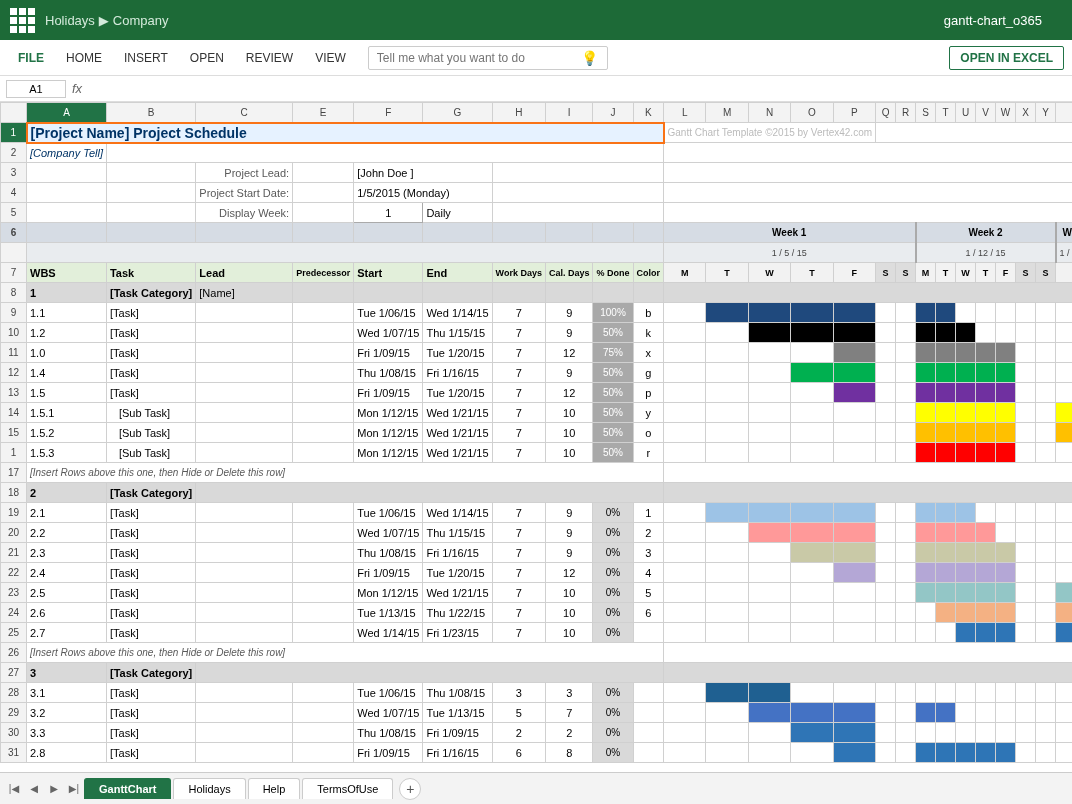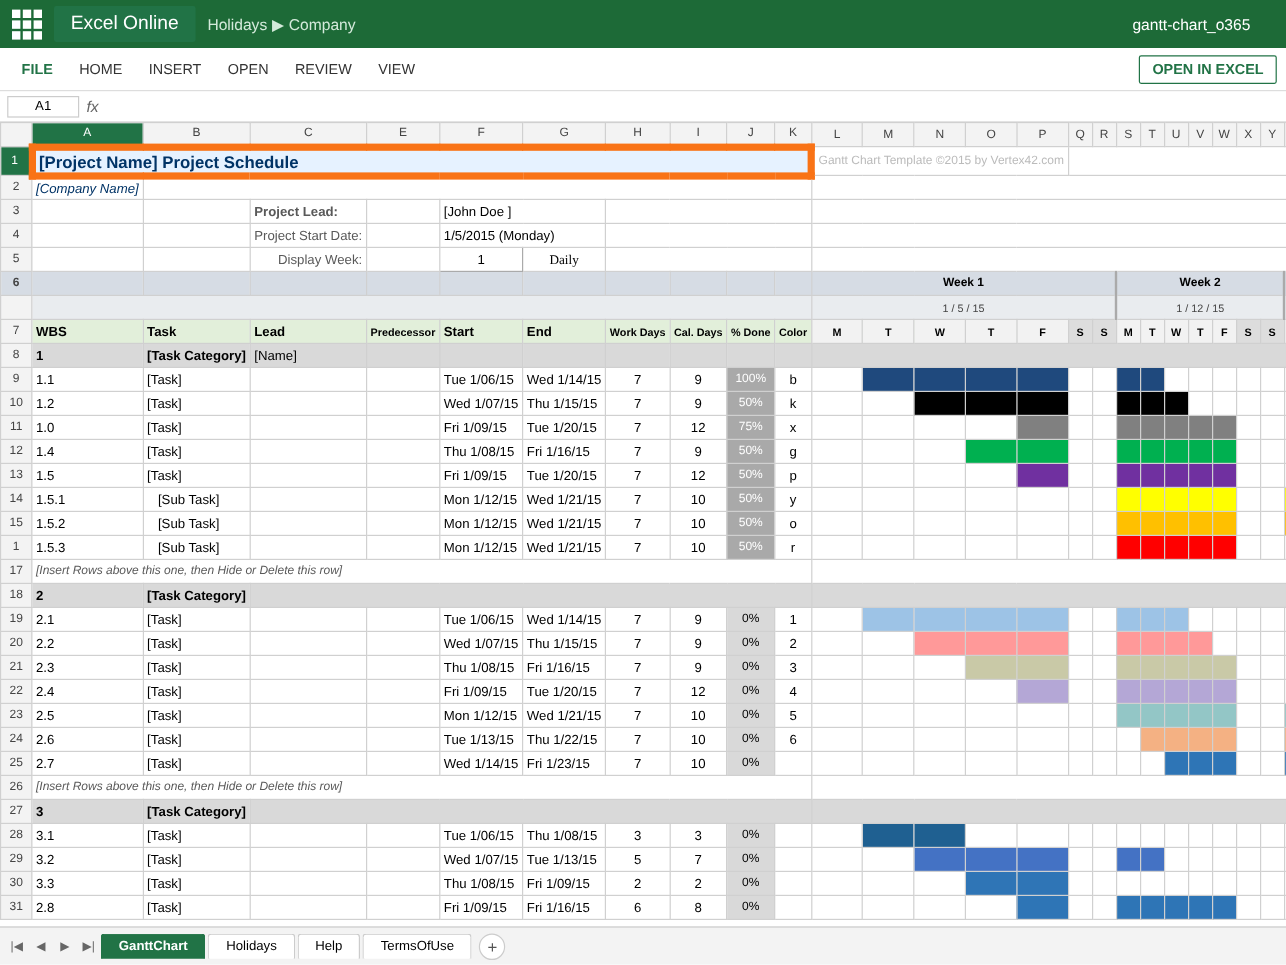--- a/index.html
+++ b/index.html
@@ -139,21 +139,21 @@
     }
     .row-header {
       background: #f3f3f3;
       text-align: center;
       color: #444;
       font-weight: normal;
       min-width: 26px;
       font-size: 10px;
     }
 
-    .cell-selected { background: #e6f2ff; border: 6px solid #f97316; }
+    .cell-selected { background: #e6f2ff; border: 2px solid #f97316; }
     .row-header.selected-row { background: #217346; color: white; }
     
     .pct-done-100 { background: #a9a9a9; color: white; text-align: center; font-size: 10px; }
     .pct-done-50 { background: #a9a9a9; color: white; text-align: center; font-size: 10px; }
     .pct-done-75 { background: #a9a9a9; color: white; text-align: center; font-size: 10px; }
     .pct-done-0 { background: #d9d9d9; text-align: center; font-size: 10px; }
 
     .week-header td { background: #d6dce4; text-align: center; font-weight: bold; font-size: 10px; }
     
     
@@ -222,36 +222,39 @@
     <span></span>
       <span></span>
       <span></span>
     <span></span>
       <span></span>
       <span></span>
     <span></span>
       <span></span>
       <span></span>
   </div>
-  <div id="app-name">Excel Online</div>
   <div id="breadcrumb">
     <span>Holidays</span>
     <span>▶</span>
     <span>Company</span>
   </div>
   <div id="file-title">gantt-chart_o365</div>
 </div>
 
 <div id="menubar">
   <span class="menu-item active">FILE</span>
   <span class="menu-item">HOME</span>
   <span class="menu-item">INSERT</span>
   <span class="menu-item">OPEN</span>
   <span class="menu-item">REVIEW</span>
   <span class="menu-item">VIEW</span>
+  <div id="search-bar">
+    <input id="search-input" type="text" placeholder="Tell me what you want to do" style="">
+    <span style="color:#f0c040; font-size:14px;">💡</span>
+  </div>
   <div id="open-excel-btn">OPEN IN EXCEL</div>
 </div>
 
 <div id="formulabar">
   <input id="name-box" type="text" value="A1" style="">
   <span id="fx-icon">fx</span>
   <div id="formula-content"></div>
 </div>
 
 <div id="spreadsheet-wrapper">
@@ -322,30 +325,30 @@
 
       <tr>
         <td class="row-header selected-row">1</td>
         <td colspan="10" class="cell-selected bold" style="font-size:14px; color:#003366;">[Project Name] Project Schedule</td>
         <td colspan="5" class="watermark">Gantt Chart Template ©2015 by Vertex42.com</td>
         <td colspan="22"></td>
       </tr>
 
       <tr>
         <td class="row-header">2</td>
-        <td style="color:#003366; font-style:italic;">[Company Name]</td>
+        <td style="color:#003366; font-style:italic;">[Company Tell]</td>
         <td colspan="9"></td>
         <td colspan="27"></td>
       </tr>
 
       <tr>
         <td class="row-header">3</td>
         <td></td>
         <td></td>
-        <td style="color:#595959;font-weight:bold;">Project Lead:</td>
+        <td style="text-align:right; color:#595959;">Project Lead:</td>
         <td></td>
         <td colspan="2">[John Doe ]</td>
         <td colspan="4"></td>
         <td colspan="27"></td>
       </tr>
 
       <tr>
         <td class="row-header">4</td>
         <td></td>
         <td></td>
@@ -356,21 +359,21 @@
         <td colspan="27"></td>
       </tr>
 
       <tr>
         <td class="row-header">5</td>
         <td></td>
         <td></td>
         <td style="text-align:right; color:#595959;">Display Week:</td>
         <td></td>
         <td style="text-align:center; border:1px solid #aaa;">1</td>
-        <td style="text-align:center;font-family:Liberation Serif, serif;">Daily</td>
+        <td style="">Daily</td>
         <td colspan="4"></td>
         <td colspan="27"></td>
       </tr>
 
       <tr class="week-header">
         <td class="row-header">6</td>
         <td></td>
         <td></td>
         <td></td>
         <td></td>

